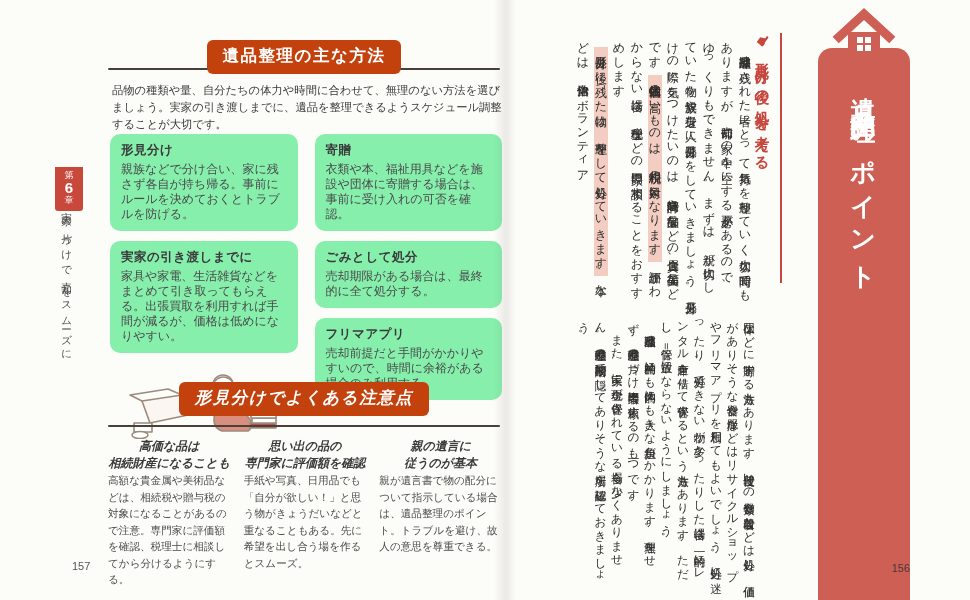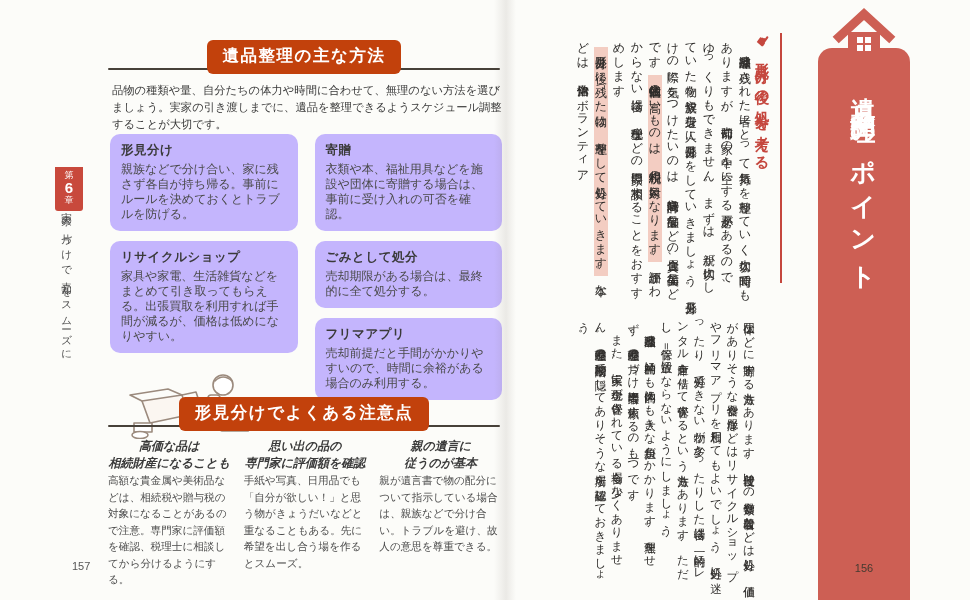--- a/index.html
+++ b/index.html
@@ -17,29 +17,29 @@
   .chapter-tab{position:absolute;left:55px;top:167px;width:28px;background:#c8493c;
     color:#fff;text-align:center;padding:4px 0 5px;border-radius:0 0 3px 3px;line-height:1.05;}
   .chapter-tab .t-sm{display:block;font-size:9px;}
   .chapter-tab .t-num{display:block;font-size:15px;font-weight:bold;}
   .chapter-title{position:absolute;left:60px;top:204px;height:290px;
     writing-mode:vertical-rl;font-size:10.5px;letter-spacing:3px;color:#4c4c4c;}
 
   .sec-rule{position:absolute;left:108px;width:392px;height:2px;background:#474139;border-radius:2px;z-index:1;}
   .rule-1{top:68px;} .rule-2{top:425px;}
   .sec-banner-row{position:absolute;left:108px;width:392px;display:flex;justify-content:center;z-index:2;}
-  .banner-1{top:40px;} .banner-2{top:397px;}
+  .banner-1{top:40px;} .banner-2{top:382px;font-style:italic;}
   .sec-banner{background:#c2410c;color:#fff;font-weight:bold;font-size:16.5px;
     letter-spacing:1.5px;padding:5px 16px 7px;border-radius:6px;}
 
   .intro{position:absolute;left:112px;top:82px;width:390px;font-size:11.3px;line-height:17px;color:#3a3a3a;}
 
   .cards{position:absolute;left:110px;top:134px;width:392px;display:flex;gap:17px;}
   .card-col{flex:1;display:flex;flex-direction:column;gap:10px;}
-  .card{background:#c4b5fd;border-radius:10px;padding:8px 11px 9px;}
+  .card{background:#86efac;border-radius:10px;padding:8px 11px 9px;}
   .card-title{font-weight:bold;font-size:12.5px;color:#3a3a3a;letter-spacing:.5px;margin-bottom:3px;}
   .card-body{font-size:12px;line-height:15px;color:#4a4a4a;}
   .illo-wrap{display:flex;justify-content:center;margin-top:2px;}
 
   .notes{position:absolute;left:108px;top:438px;width:394px;display:flex;gap:13px;}
   .note{flex:1;}
   .note-head{font-weight:bold;font-size:12px;line-height:17px;color:#3a3a3a;text-align:center;font-style:italic;}
   .note-body{font-size:10.6px;line-height:16.5px;color:#4a4a4a;}
 
   .pageno{position:absolute;font-size:11px;color:#555;}
@@ -55,21 +55,21 @@
 
   .headline{position:absolute;left:752px;top:33px;height:250px;writing-mode:vertical-rl;
     border-right:2.5px solid #c5473e;padding-right:9px;
     color:#c5473e;font-weight:bold;font-size:14.5px;letter-spacing:2.5px;}
   .point-icon{display:inline-block;transform:rotate(35deg);font-size:15px;margin-bottom:3px;}
 
   .side-banner{position:absolute;left:818px;top:48px;width:92px;height:552px;
     background:#cd5f54;border-radius:14px 14px 0 0;}
   .side-banner-inner{position:absolute;left:0;top:30px;width:100%;display:flex;justify-content:center;}
   .side-banner-title{writing-mode:vertical-rl;color:#fff;font-weight:bold;font-size:25px;letter-spacing:7px;}
-  .pageno-right{position:absolute;left:0;top:514px;width:100%;text-align:center;color:#443a30;}
+  .pageno-right{position:absolute;left:0;top:514px;width:100%;text-align:right;color:#443a30;}
   .house{position:absolute;left:831px;top:5px;z-index:3;}
 </style>
 </head>
 <body>
 
 <div class="stage">
 
   <div class="chapter-tab">
     <span class="t-sm">第</span>
     <span class="t-num">6</span>
@@ -84,21 +84,21 @@
 
   <div class="intro">品物の種類や量、自分たちの体力や時間に合わせて、無理のない方法を選びましょう。実家の引き渡しまでに、遺品を整理できるようスケジュール調整することが大切です。</div>
 
   <div class="cards">
     <div class="card-col">
       <div class="card">
         <div class="card-title">形見分け</div>
         <div class="card-body">親族などで分け合い、家に残さず各自が持ち帰る。事前にルールを決めておくとトラブルを防げる。</div>
       </div>
       <div class="card">
-        <div class="card-title">リサイクルショップ</div>
+        <div class="card-title">実家の引き渡しまでに</div>
         <div class="card-body">家具や家電、生活雑貨などをまとめて引き取ってもらえる。出張買取を利用すれば手間が減るが、価格は低めになりやすい。</div>
       </div>
       <div class="illo-wrap">
         <svg width="160" height="74" viewBox="0 0 160 74">
           <g fill="none" stroke="#9b8a7d" stroke-width="1.6" stroke-linejoin="round" stroke-linecap="round">
 
             <path d="M18 36 L58 30 L64 50 L26 58 Z" fill="#fbf6f1"></path>
             <path d="M18 36 L6 30 L44 24 L58 30"></path>
             <path d="M58 30 L72 27 L78 45 L64 50"></path>
 
@@ -154,21 +154,21 @@
         <div>思い出の品の</div>
         <div>専門家に評価額を確認</div>
       </div>
       <div class="note-body">手紙や写真、日用品でも「自分が欲しい！」と思う物がきょうだいなどと重なることもある。先に希望を出し合う場を作るとスムーズ。</div>
     </div>
     <div class="note">
       <div class="note-head">
         <div>親の遺言に</div>
         <div>従うのが基本</div>
       </div>
-      <div class="note-body">親が遺言書で物の配分について指示している場合は、親族などで分け合い。トラブルを避け、故人の意思を尊重できる。</div>
+      <div class="note-body">親が遺言書で物の配分について指示している場合は、遺品整理のポイント。トラブルを避け、故人の意思を尊重できる。</div>
     </div>
   </div>
 
   <div class="pageno pageno-left">157</div>
 
   <div class="gutter"></div>
 
   <div class="vtext vtext-top">
     <p><span>　遺品整理は残された者にとって気持ちを整理していく大切な時間でもありますが、売却前に家の中を空にする必要があるので、ゆっくりもできません。まずは、親が大切にしていた物を親族や身近な人に形見分けをしていきましょう。形見分けの際に気をつけたいのは、高級時計や宝飾品などの貴金属、美術品などです。</span><span class="hl">金銭的価値の高いものは、相続税の対象になります。</span><span>評価がわからない場合は、税理士などの専門家に相談することをおすすめします。</span></p>
     <p><span>　</span><span class="hl">形見分け後に残った物は、整理をして処分していきます。</span><span>本などは、自治体やボランティア</span></p>

